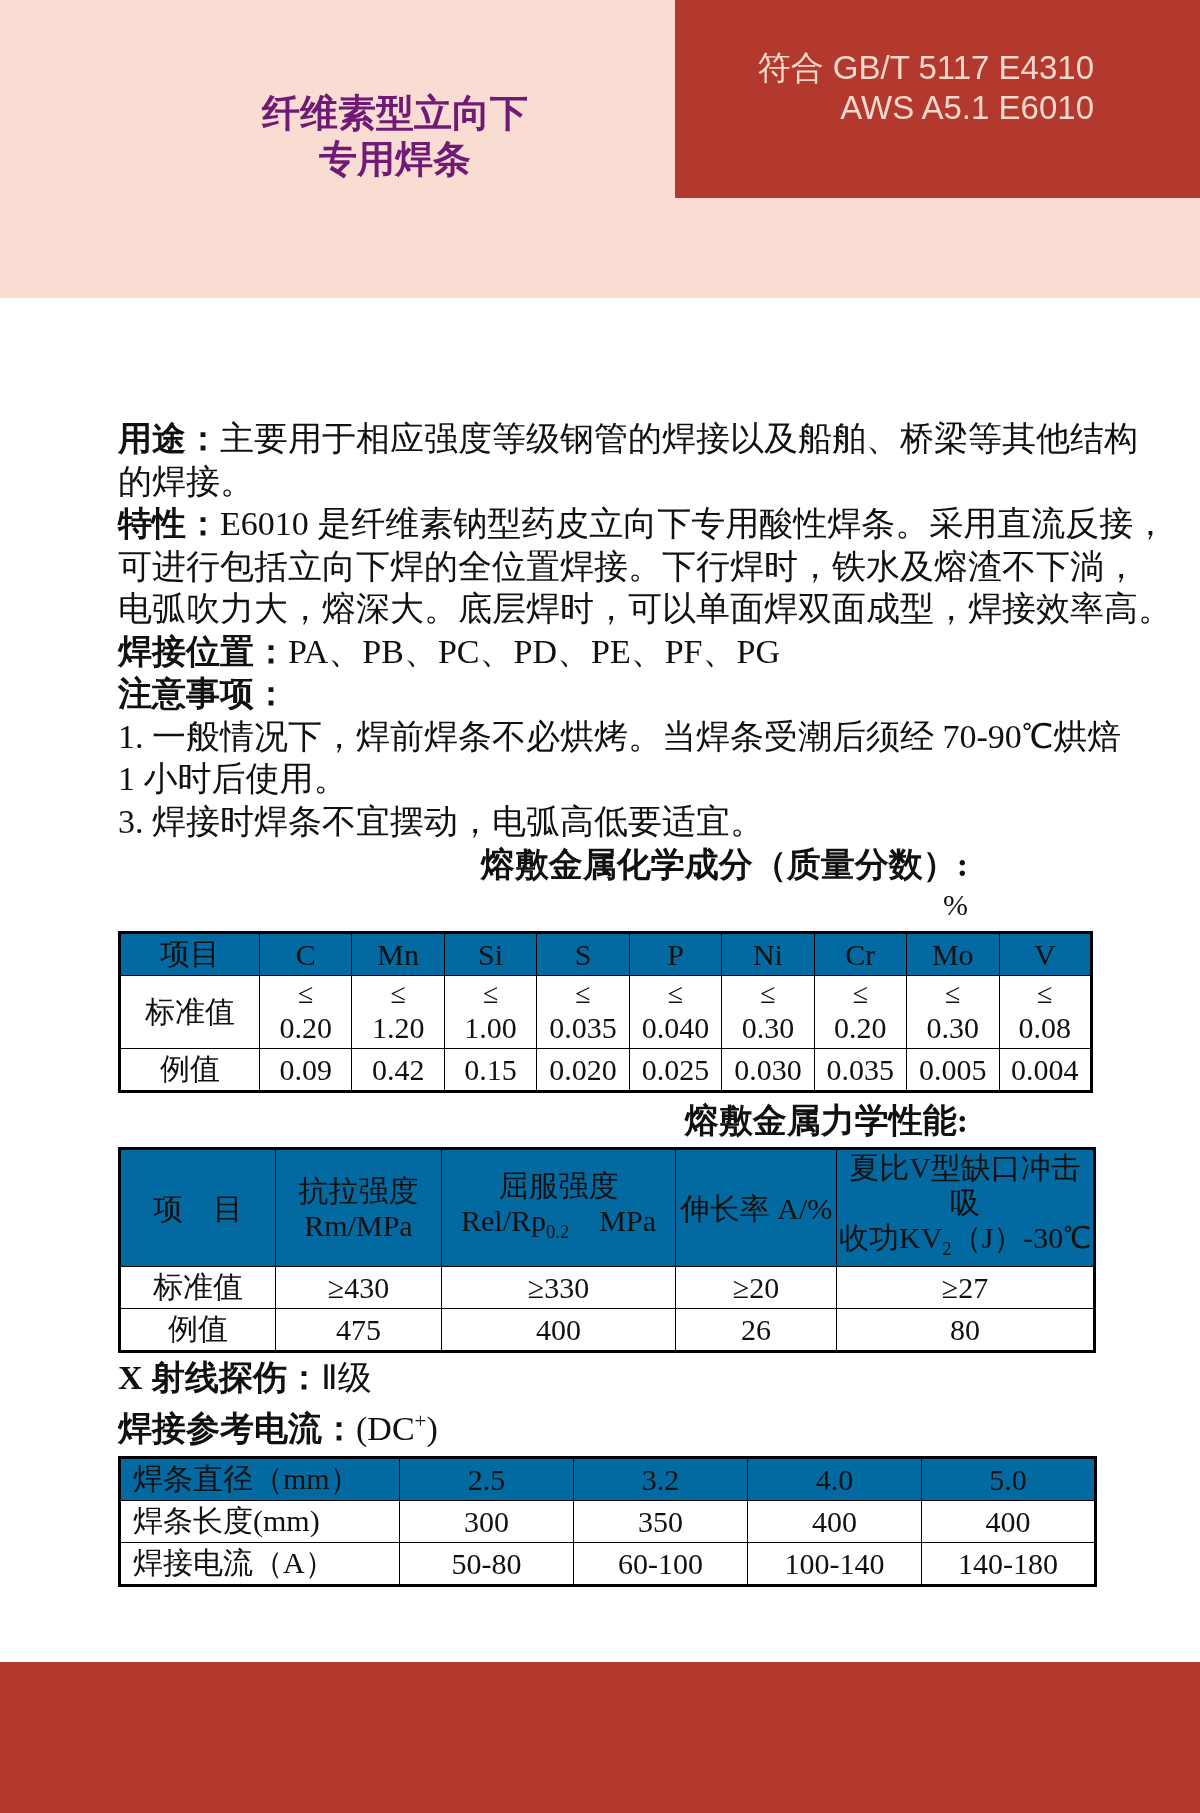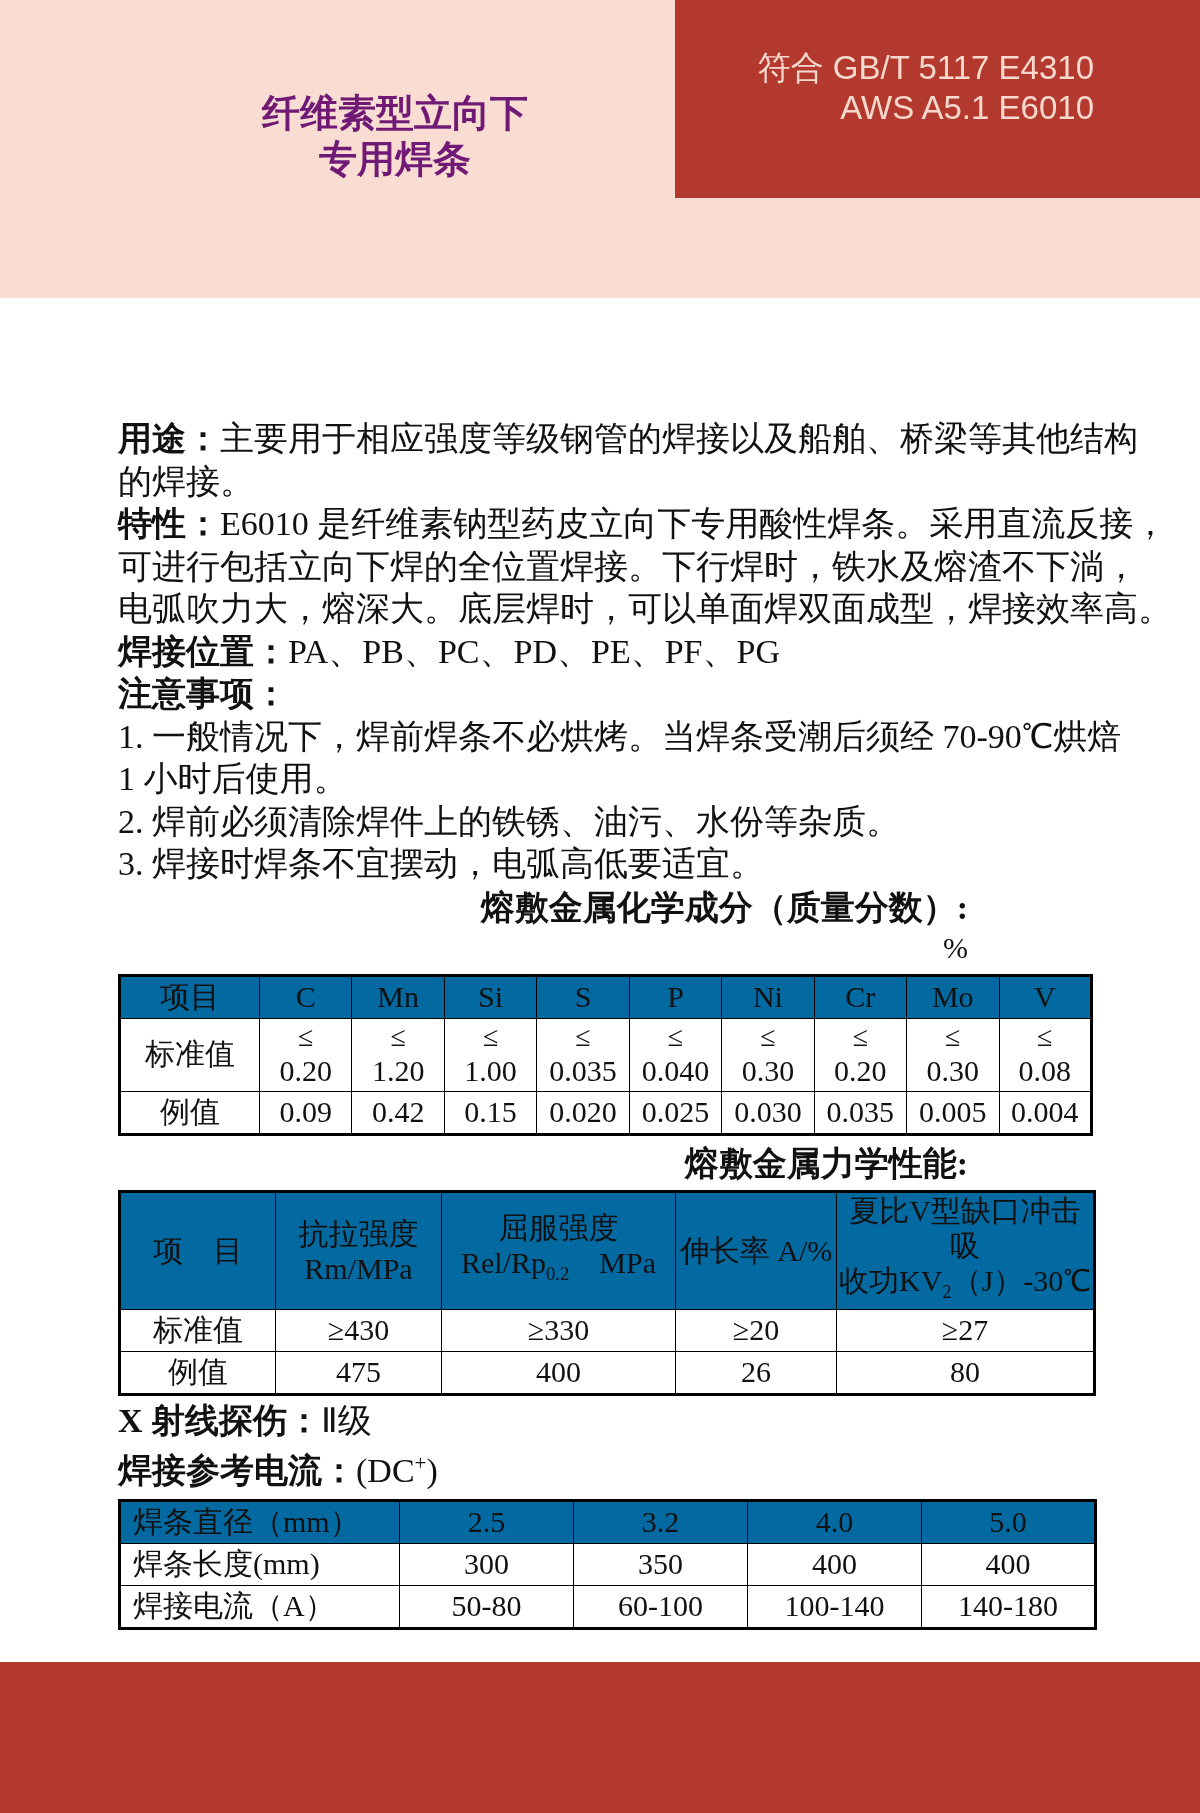--- a/index.html
+++ b/index.html
@@ -98,21 +98,20 @@
 
     <div class="line"><span class="b">用途：</span><span>主要用于相应强度等级钢管的焊接以及船舶、桥梁等其他结构</span></div>
     <div class="line"><span class="b"></span><span>的焊接。</span></div>
     <div class="line"><span class="b">特性：</span><span>E6010 是纤维素钠型药皮立向下专用酸性焊条。采用直流反接，</span></div>
     <div class="line"><span class="b"></span><span>可进行包括立向下焊的全位置焊接。下行焊时，铁水及熔渣不下淌，</span></div>
     <div class="line"><span class="b"></span><span>电弧吹力大，熔深大。底层焊时，可以单面焊双面成型，焊接效率高。</span></div>
     <div class="line"><span class="b">焊接位置：</span><span>PA、PB、PC、PD、PE、PF、PG</span></div>
     <div class="line"><span class="b">注意事项：</span><span></span></div>
     <div class="line"><span class="b"></span><span>1. 一般情况下，焊前焊条不必烘烤。当焊条受潮后须经 70-90℃烘焙</span></div>
     <div class="line"><span class="b"></span><span>1 小时后使用。</span></div>
-    <div class="line"><span class="b"></span><span>2. 焊前必须清除焊件上的铁锈、油污、水份等杂质。</span></div>
     <div class="line"><span class="b"></span><span>3. 焊接时焊条不宜摆动，电弧高低要适宜。</span></div>
 
     <div class="sec-row">
       <span class="b">熔敷金属化学成分（质量分数）:</span>
       <span class="unit">%</span>
     </div>
     <table class="tbl chem">
       <colgroup>
           <col style="width:140px">
         </colgroup>

